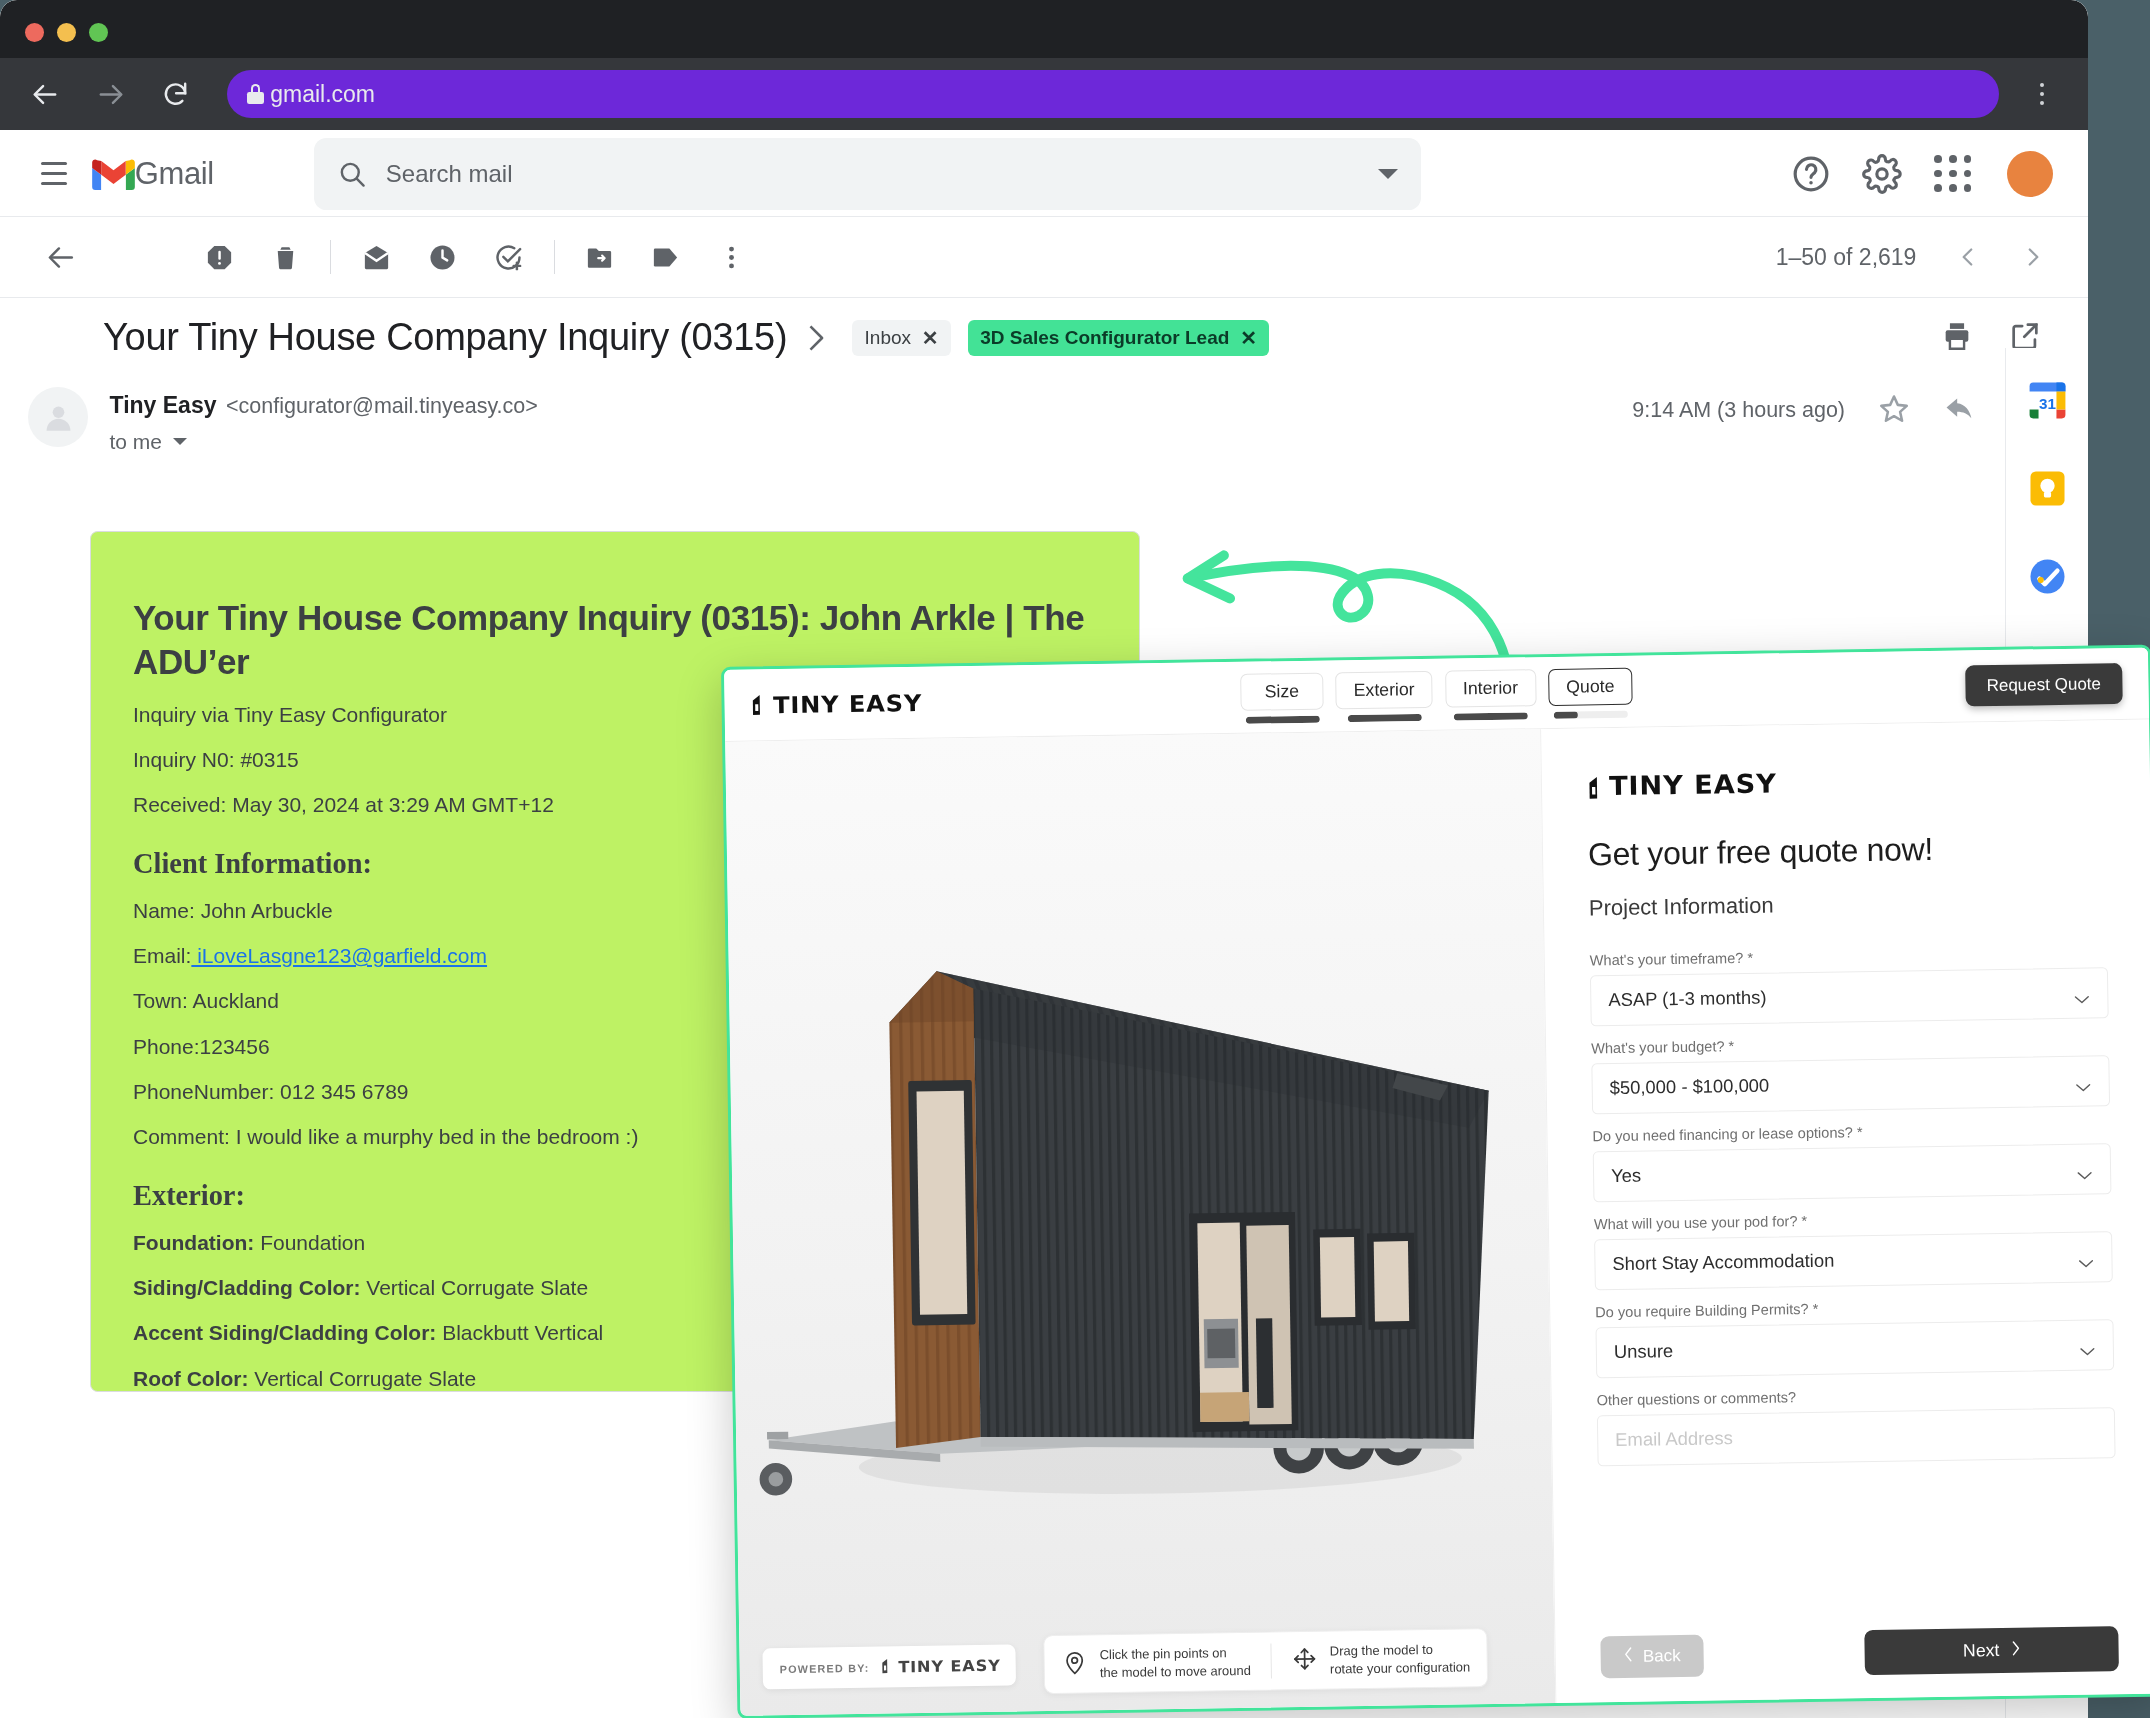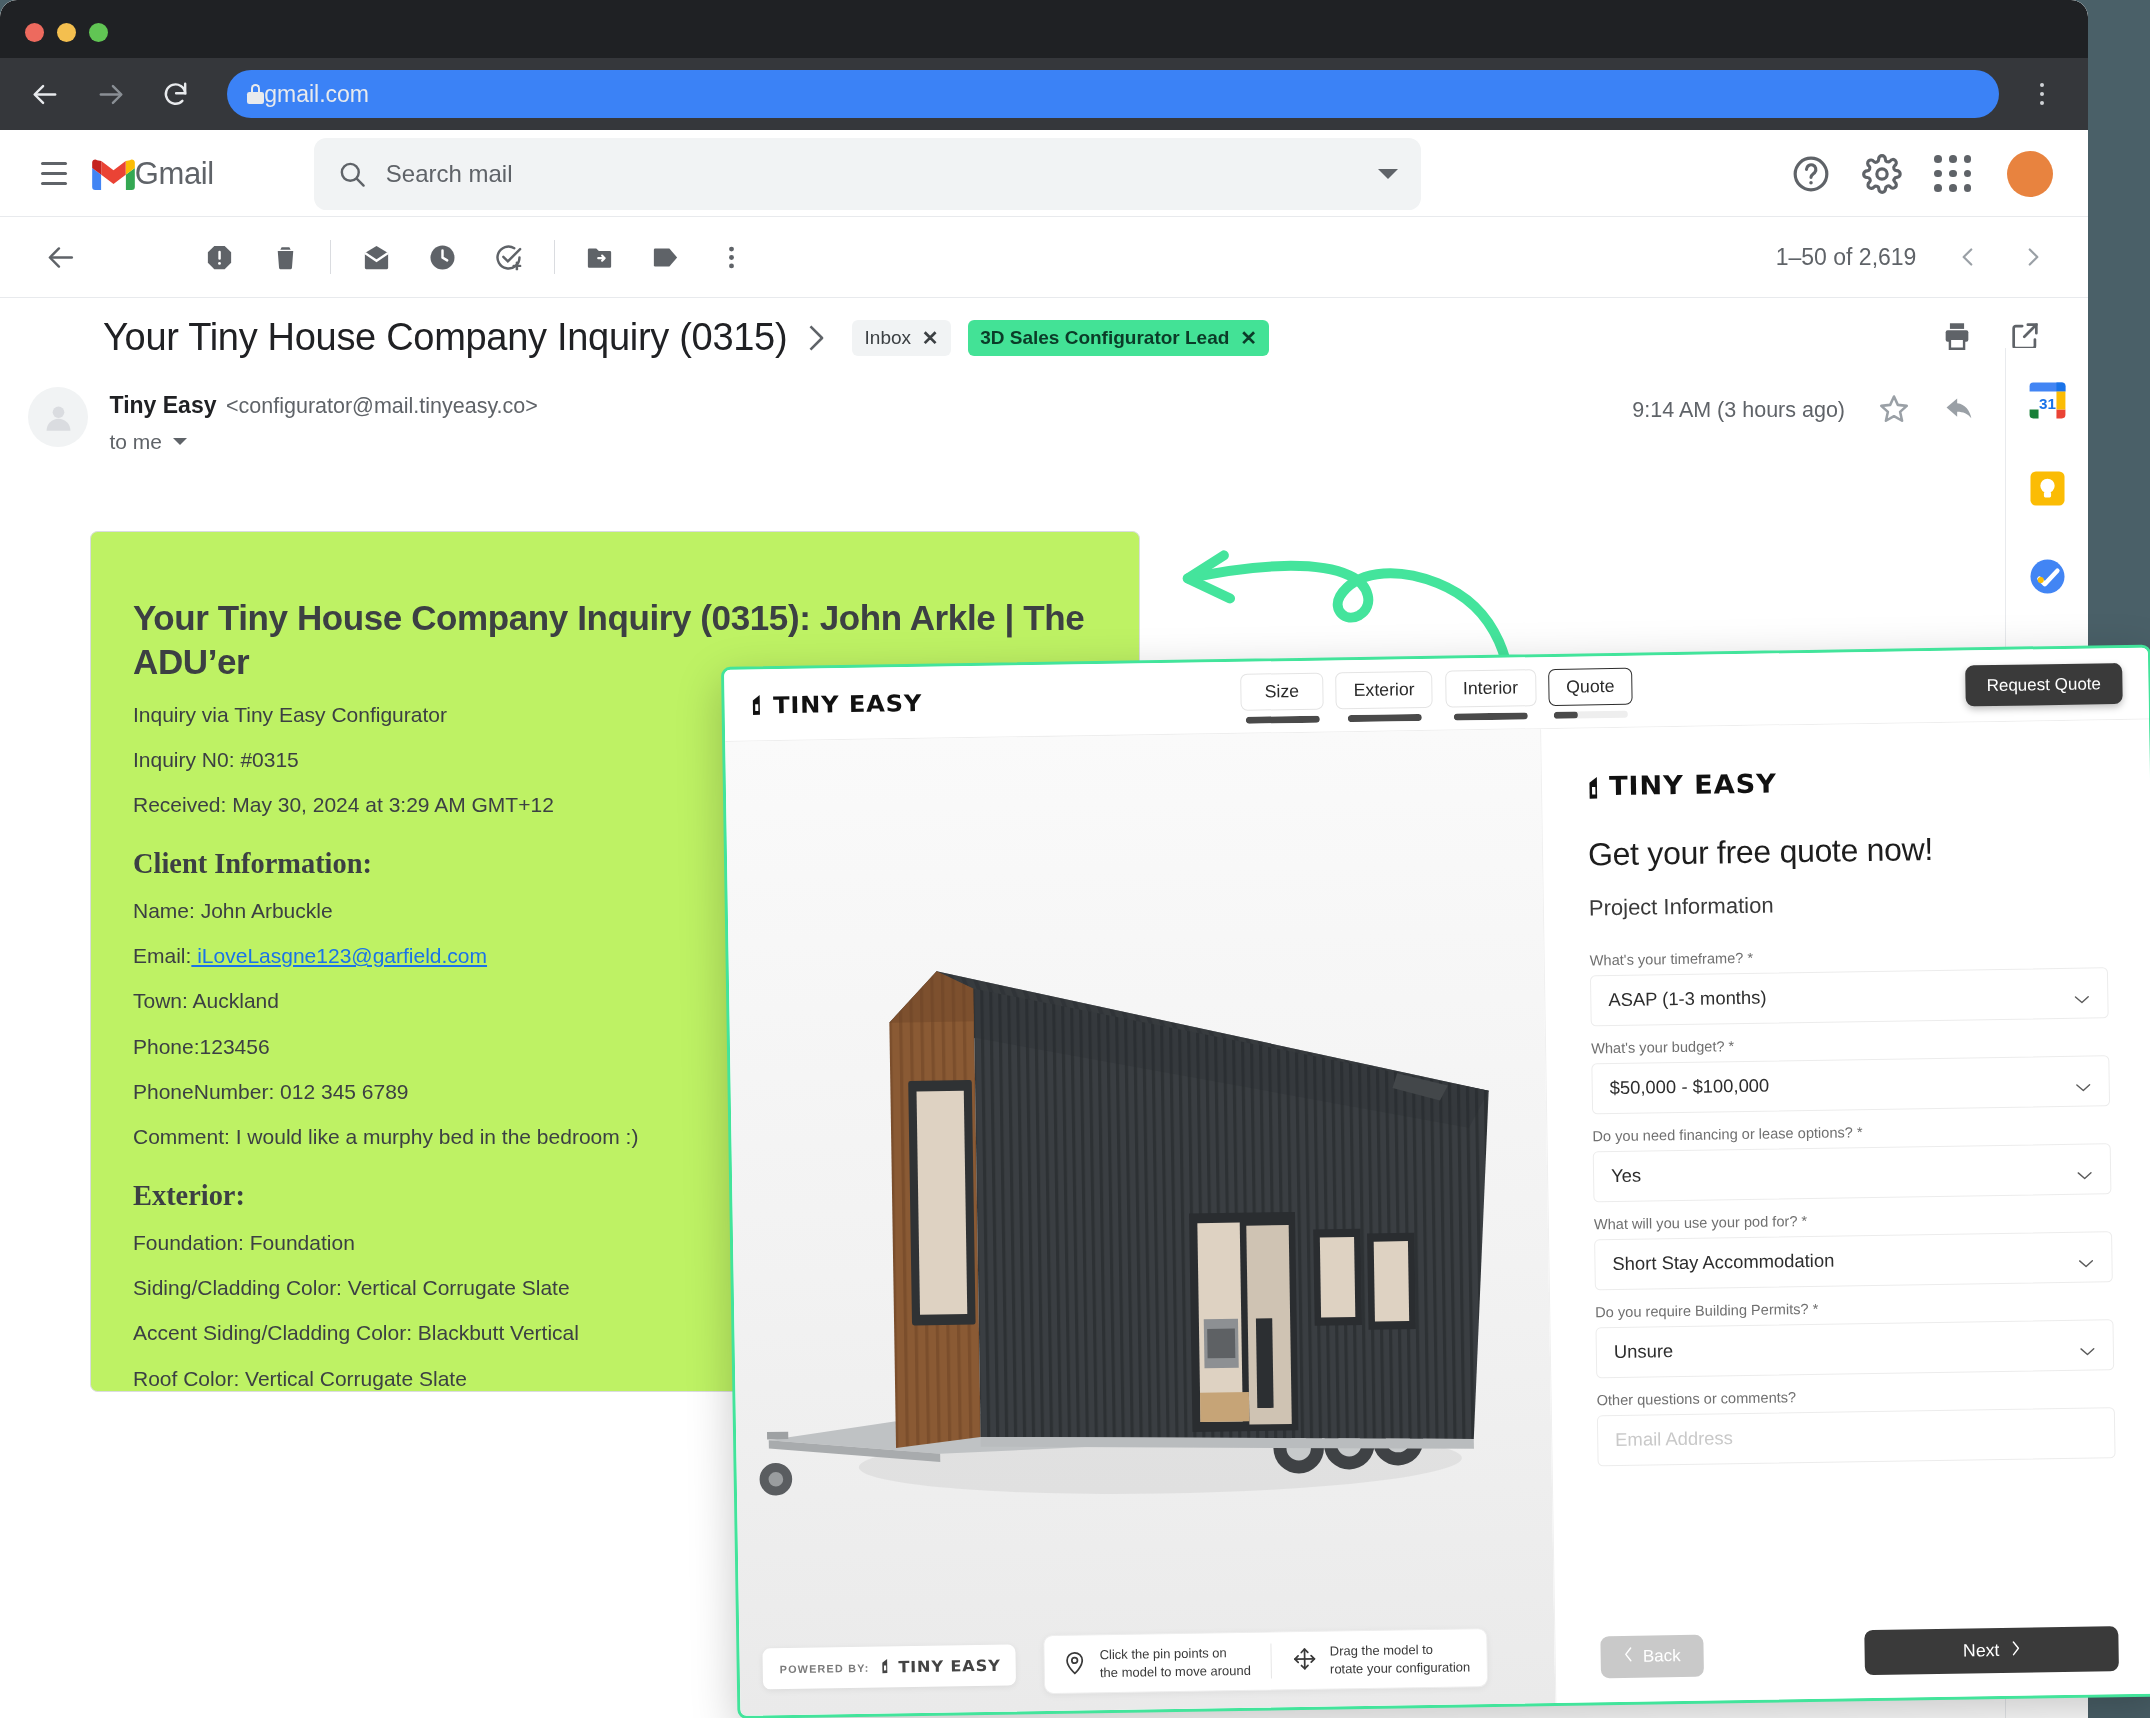--- a/index.html
+++ b/index.html
@@ -43,26 +43,26 @@
   }
   .nav-btn {
     width: 45px; height: 45px;
     display: flex; align-items: center; justify-content: center;
     border-radius: 50%;
   }
   .nav-btn svg { width: 29px; height: 29px; }
   #urlbar {
     flex: 1;
     height: 48px;
-    background: #3b82f6;
+    background: #6d28d9;
     border-radius: 24.6px;
     display: flex;
     align-items: center;
     padding: 0 20px;
-    gap: 0;
+    gap: 6px;
     margin-left: 9.2px;
   }
   #urlbar .lock { width: 17px; height: 20px; position: relative; flex: none; }
   #urlbar .lock .body { position: absolute; bottom: 0; left: 0; width: 17px; height: 12.3px; background: #e8eaed; border-radius: 2.3px; }
   #urlbar .lock .shackle { position: absolute; top: 0; left: 3.8px; width: 9.2px; height: 9.2px; border: 2.3px solid #e8eaed; border-bottom: none; border-radius: 5.4px 5.4px 0 0; }
   #url-text { color: #e8eaed; font-size: 23px; }
   #browser-menu { width: 46px; display: flex; flex-direction: column; align-items: center; gap: 4.6px; }
   #browser-menu i { width: 4.6px; height: 4.6px; border-radius: 50%; background: #cfd2d6; display: block; }
 
   
@@ -134,21 +134,21 @@
   
   #email-card {
     position: absolute; left: 90px; top: 400px;
     width: 1050px; height: 861px;
     border: 0.8px solid #dadce0; border-radius: 7.7px;
     background: #bef264; overflow: hidden; padding: 64px 42px;
   }
   #email-card h1 { font-size: 35px; color: #3c4043; line-height: 1.25; font-weight: 700; letter-spacing: -0.4px; }
   #email-card h2 { font-size: 28.4px; color: #3c4043; font-weight: 700; margin: 28px 0 14px; font-family: Liberation Serif, serif; }
   #email-card p { font-size: 21px; color: #3c4043; margin: 17px 0; line-height: 1.35; }
-  #email-card p b { font-weight: 400; }
+  #email-card p b { font-weight: 700; }
   #email-card a { color: #1a73e8; }
 
   
   #right-rail {
     position: absolute; right: 0; top: 217px; bottom: 0; width: 83px;
     background: #fff; border-left: 0.8px solid #e8eaed;
     display: flex; flex-direction: column; align-items: center; padding-top: 31px; gap: 45px;
   }
   .rail-icon { width: 43px; height: 43px; }
   #rail-divider { width: 37px; height: 1.5px; background: #e0e0e0; }

